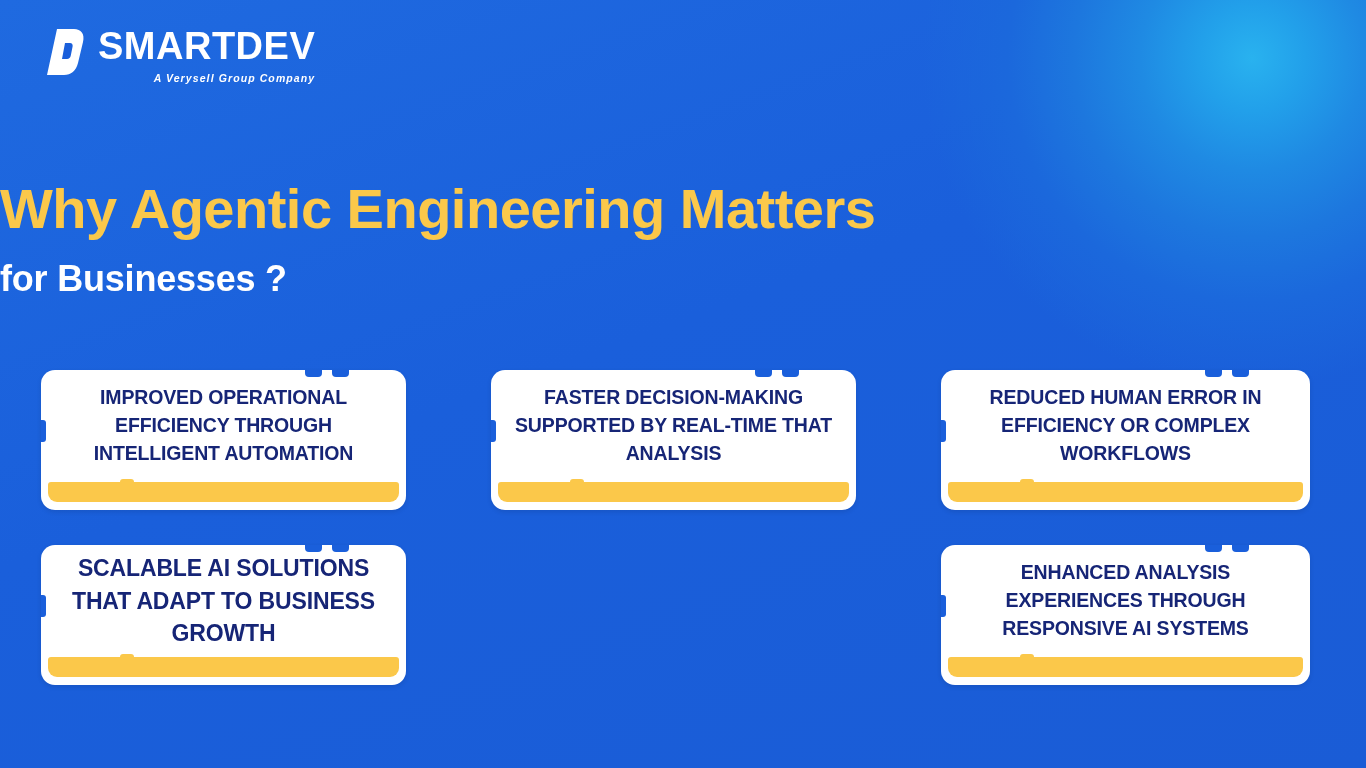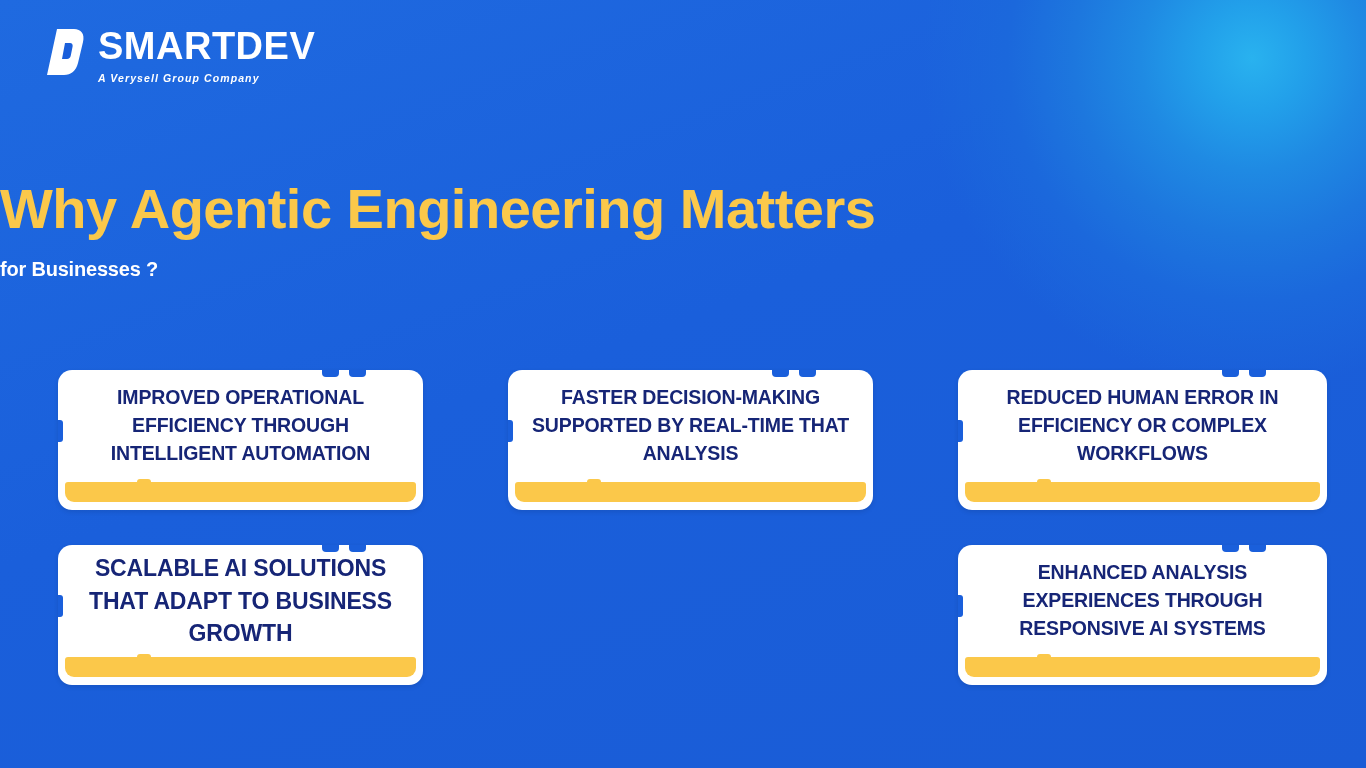--- a/index.html
+++ b/index.html
@@ -46,21 +46,21 @@
     height: 50px;
     position: relative;
     flex: none;
     margin-top: 2px;
   }
   .logo-mark svg { display:block; }
 
   .logo-text-wrap {
     display: flex;
     flex-direction: column;
-    align-items: flex-start;
+    align-items: flex-end;
     padding-top: 2px;
   }
   .logo-word {
     color: #ffffff;
     font-size: 38px;
     font-weight: 700;
     letter-spacing: 0.5px;
     line-height: 1;
   }
   .logo-tag {
@@ -84,31 +84,31 @@
   #main-title {
     color: #fbc84a;
     font-size: 56px;
     font-weight: 700;
     letter-spacing: -0.5px;
     line-height: 1.12;
     white-space: nowrap;
   }
   #sub-title {
     color: #ffffff;
-    font-size: 20px;
+    font-size: 36px;
     font-weight: 700;
     letter-spacing: -0.2px;
     margin-top: 17px;
   }
 
   
   #cards {
     position: absolute;
     top: 370px;
-    left: 58px;
+    left: 41px;
     width: 1284px;
     display: grid;
     grid-template-columns: 365px 365px 369px;
     column-gap: 85px;
     row-gap: 35px;
   }
   .cell-empty { visibility: hidden; }
 
   .card {
     position: relative;

